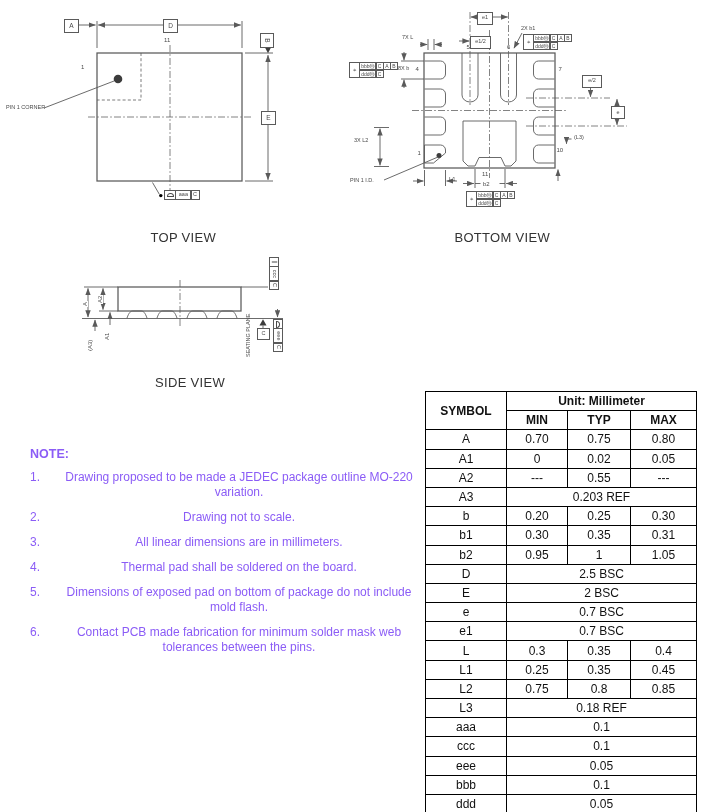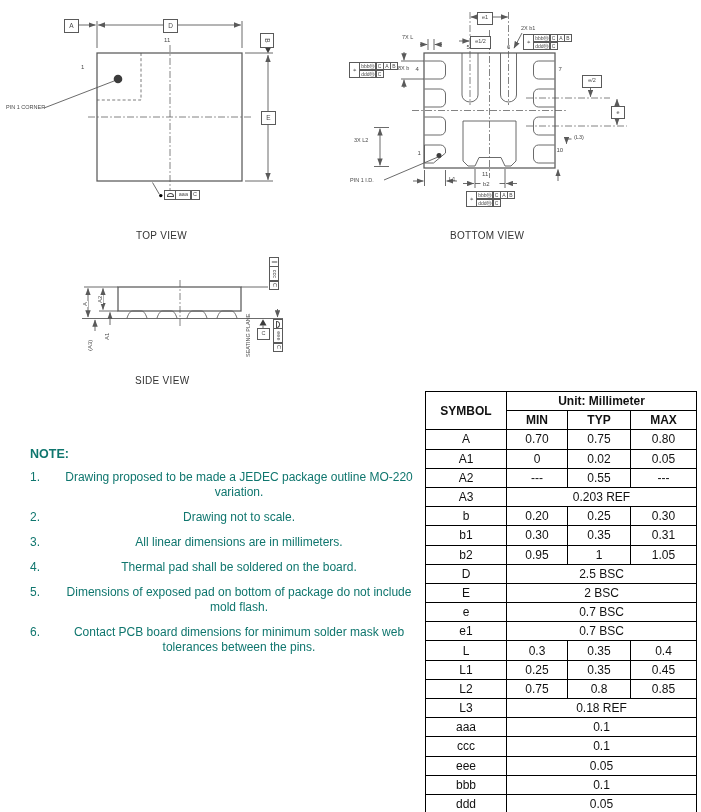--- a/index.html
+++ b/index.html
@@ -13,38 +13,38 @@
   svg.draw .thick { stroke-width:1.25; }
   svg.draw .cl   { stroke-dasharray:7 2.2 1.6 2.2; stroke-width:0.75; }
   svg.draw .dsh  { stroke-dasharray:3 2.2; stroke-width:0.8; }
   svg.draw .fill { fill:#3c3c3c; stroke:none; }
   
   .ov { position:absolute; left:0; top:0; width:701px; height:812px; z-index:2; pointer-events:none; }
   .lb { position:absolute; font-size:6px; color:#4a4a4a; white-space:nowrap; line-height:1; }
   .lb.sm { font-size:5.5px; }
   .bx { position:absolute; border:0.9px solid #5a5a5a; background:#fff; color:#4a4a4a;
         display:flex; align-items:center; justify-content:center; font-size:6.5px; line-height:1; }
-  .vtitle { position:absolute; font-size:10px; color:#333; text-align:left; letter-spacing:0.3px; }
+  .vtitle { position:absolute; font-size:13px; color:#333; text-align:right; letter-spacing:0.3px; }
   .rot90  { transform:rotate(90deg);  transform-origin:0 0; }
   .rotccw { transform:rotate(-90deg); transform-origin:0 0; }
   .wbg { background:#fff; padding:0 1px; }
   
   .fcf { position:absolute; display:flex; align-items:stretch; background:#fff; color:#4a4a4a; }
   .fcf .c { border:0.8px solid #5a5a5a; display:flex; align-items:center; justify-content:center;
             font-size:5px; line-height:1; margin-left:-0.8px; }
   .fcf .sym { width:9px; font-size:6px; }
   .fcf .rows { display:flex; flex-direction:column; }
   .fcf .r { display:flex; height:8px; }
   .fcf .r .c { height:8px; box-sizing:border-box; }
   .fcf .tol { width:17px; }
   .fcf .dt  { width:8px; }
   .fcf1 .c { height:10px; box-sizing:border-box; font-size:5.5px; }
   .semi { width:7px; height:4px; border:0.8px solid #4a4a4a; border-radius:7px 7px 0 0; display:inline-block; box-sizing:border-box; }
   
-  .notes { position:absolute; left:30px; top:447px; width:392px; color:#0f766e; z-index:2; }
+  .notes { position:absolute; left:30px; top:447px; width:392px; color:#8b5cf6; z-index:2; }
   .notes h4 { margin:0 0 9px 0; font-size:12.5px; }
   .note-item { display:flex; margin-bottom:10px; font-size:12px; line-height:15px; }
   .note-item .n { width:26px; flex:none; }
   .note-item .t { flex:1;text-align:center; }
   
   .dimtable { position:absolute; left:425px; top:391px; z-index:2; border-collapse:collapse; color:#111; }
   .dimtable td, .dimtable th { border:1.6px solid #000; font-size:12px; text-align:center;
     padding:1px 2px; height:16.2px; box-sizing:content-box; }
   .dimtable th { font-weight:bold; }
   .dimtable .w-sym { width:76px; } .dimtable .w-min { width:56px; }
@@ -323,21 +323,21 @@
     <div class="note-item">
       <span class="n">4.</span>
       <span class="t">Thermal pad shall be soldered on the board.</span>
     </div>
     <div class="note-item">
       <span class="n">5.</span>
       <span class="t">Dimensions of exposed pad on bottom of package do not include mold flash.</span>
     </div>
     <div class="note-item">
       <span class="n">6.</span>
-      <span class="t">Contact PCB board dimensions for minimum solder mask web tolerances between the pins.</span>
+      <span class="t">Contact PCB made fabrication for minimum solder mask web tolerances between the pins.</span>
     </div>
   </div>
 
   <table class="dimtable">
     <tbody>
         <tr>
       <th class="w-sym" rowspan="2">SYMBOL</th>
       <th colspan="3">Unit: Millimeter</th>
     </tr>
     <tr>

